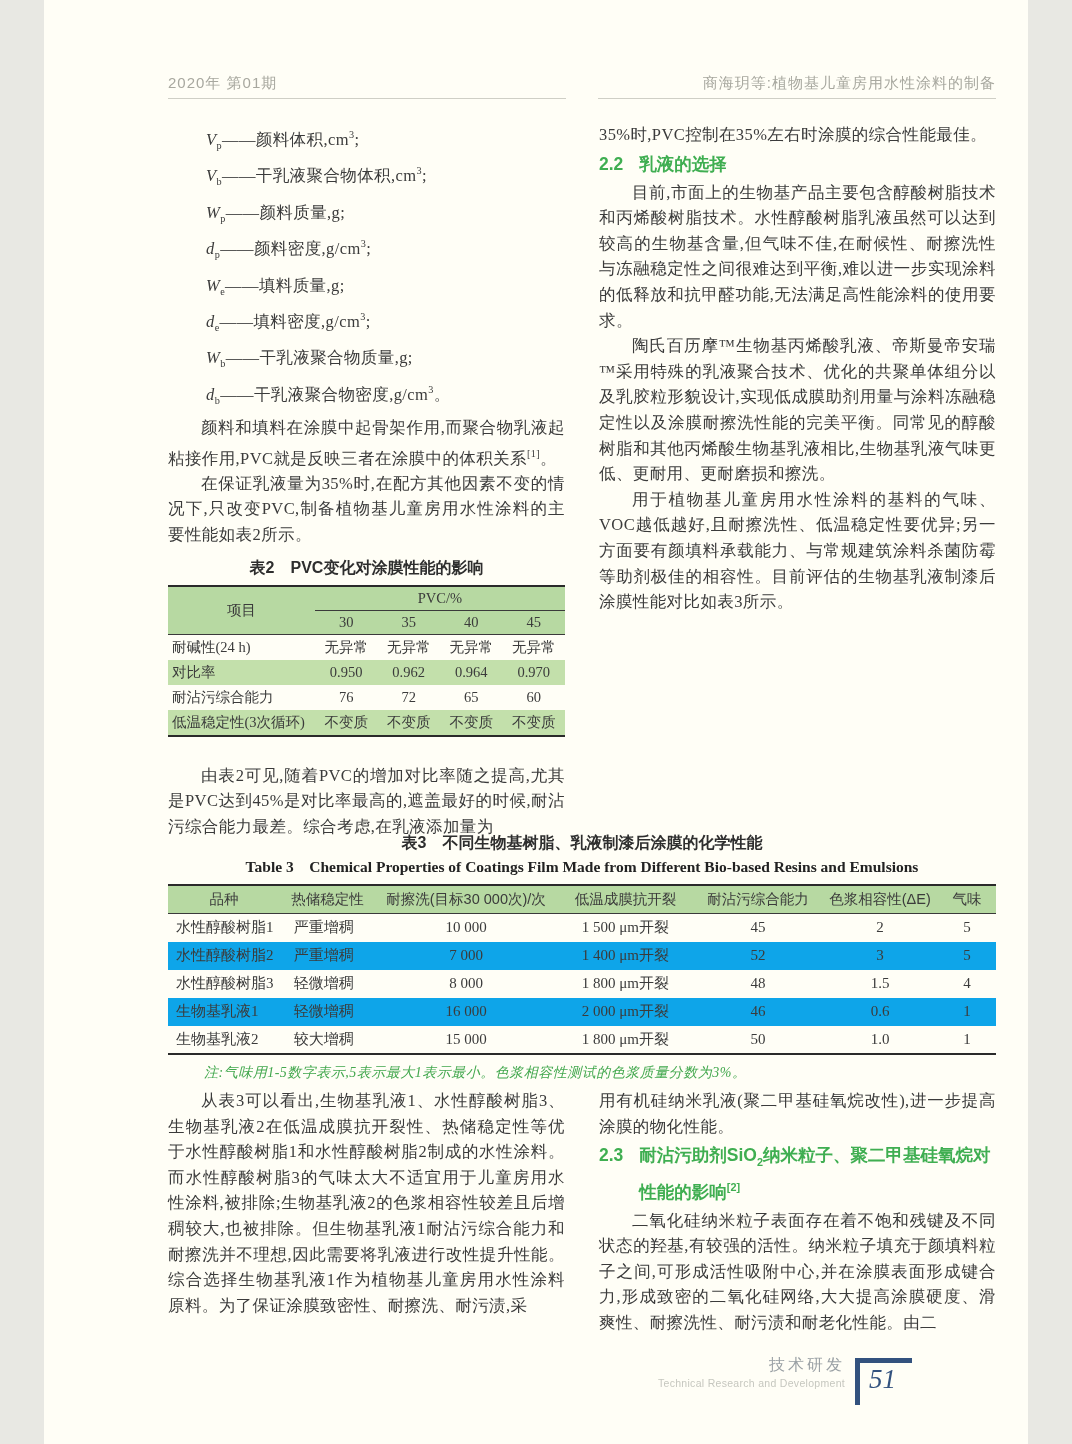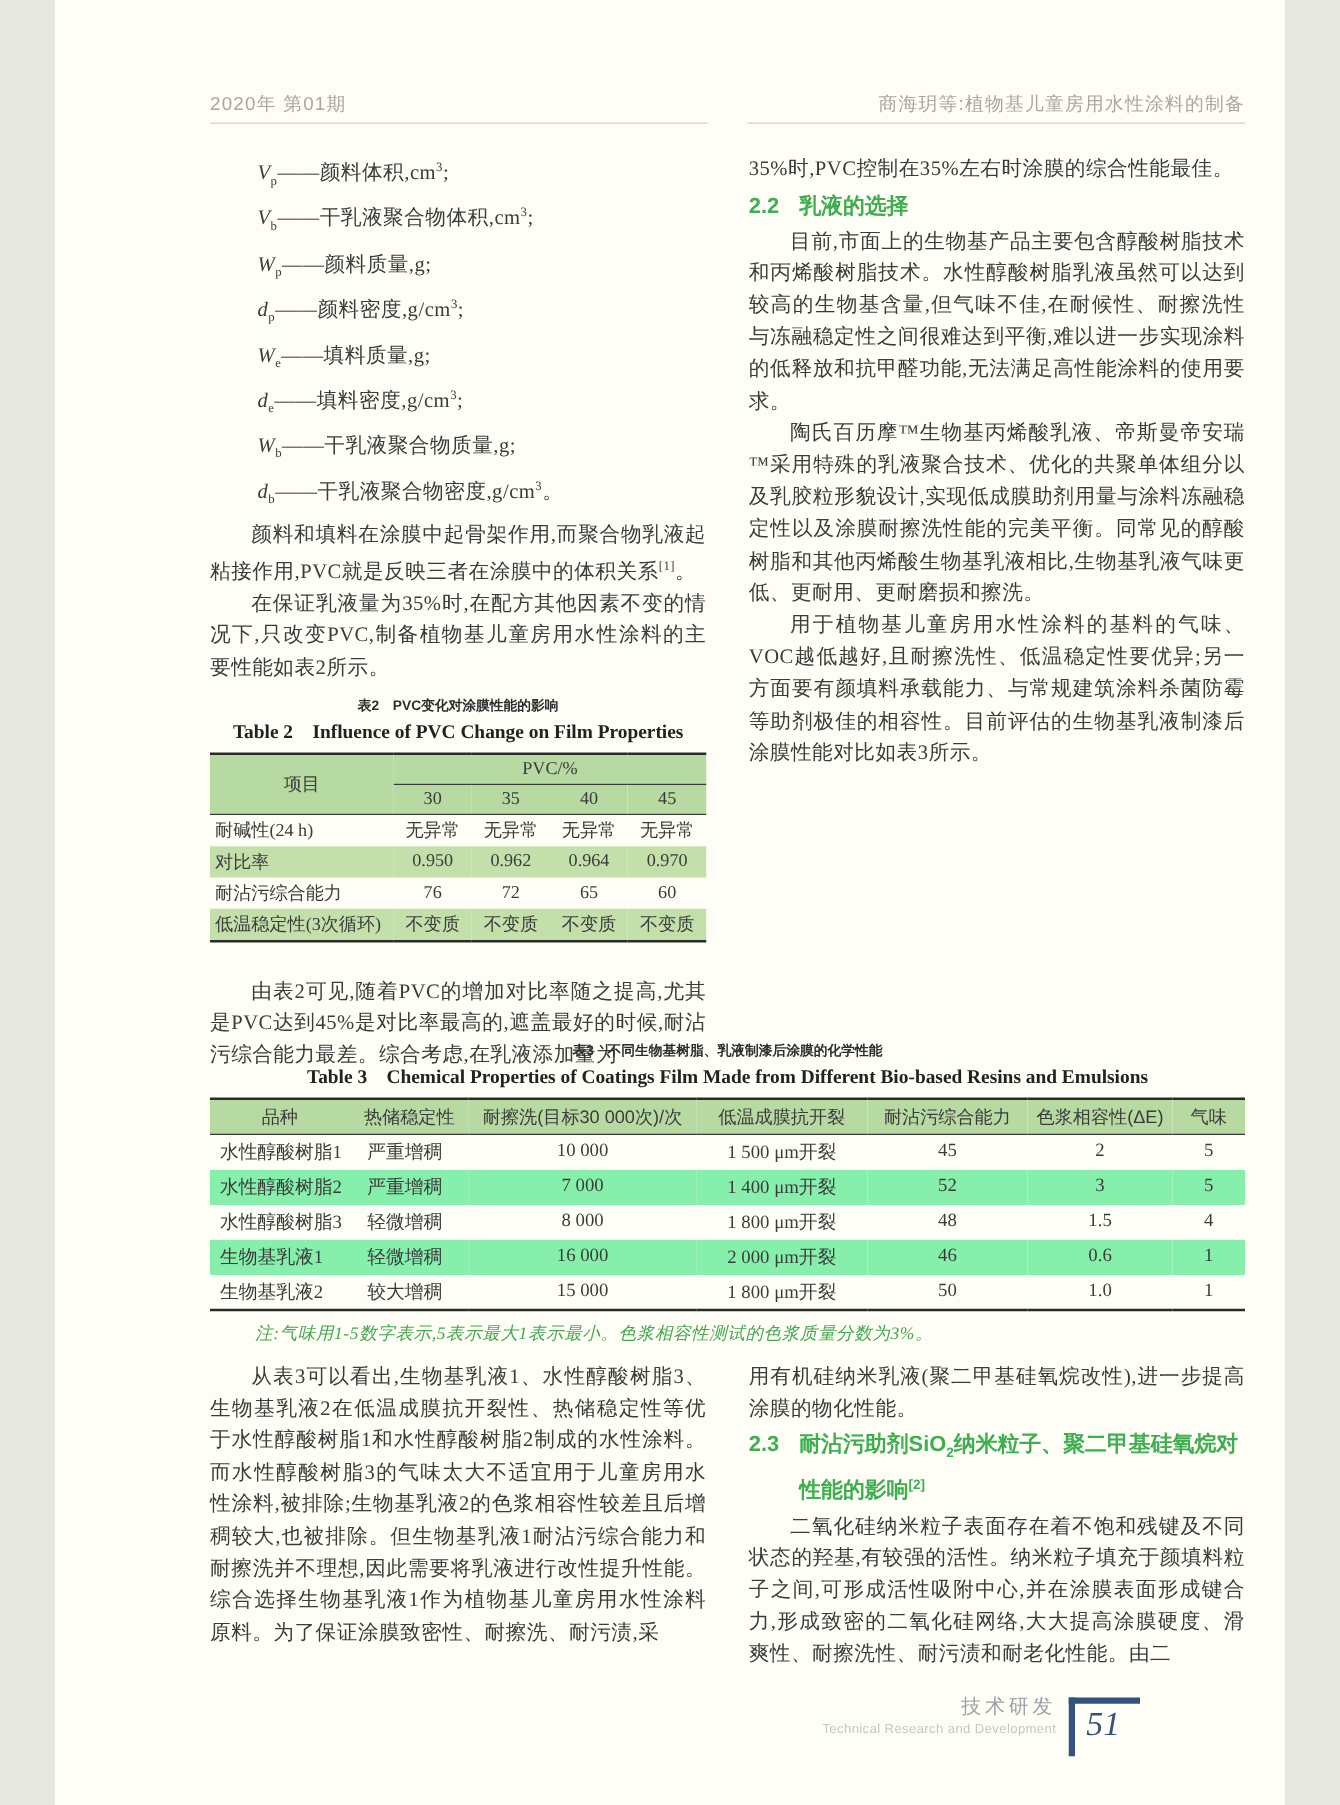--- a/index.html
+++ b/index.html
@@ -31,40 +31,40 @@
   .sym { font-style:italic; }
   sub { font-size:0.62em; } sup { font-size:0.62em; }
   
   .sec { display:flex; color:#3fae51; font-weight:bold; font-size:17.5px;
     line-height:25px; margin:4px 0 3px;
     font-family:"Liberation Sans","DejaVu Sans",sans-serif; }
   .sec-num { margin-right:16px; flex:0 0 auto; }
   .sec-text { text-align:left; }
   
   .tbl-cap { text-align:center; margin:10px 0 6px; }
-  .cap-cn { font-size:11px; font-weight:bold; color:#2e2e2e;
+  .cap-cn { font-size:16px; font-weight:bold; color:#2e2e2e;
     font-family:"Liberation Sans","DejaVu Sans",sans-serif; }
   .cap-en { font-size:15.5px; font-weight:bold; margin-top:3px; color:#222; }
   
   table { border-collapse:collapse; width:100%; }
   .t2 { font-size:14.5px; border-top:2px solid #2a2a2a; border-bottom:2px solid #2a2a2a; }
   .t2 th,.t2 td { font-weight:normal; text-align:center; padding:3px 2px; height:24px; }
   .t2 .hdr { background:#b7d9a2; }
   .t2 .item-cell { width:37%; text-align:center; }
   .t2 .pvc-span { border-bottom:1px solid #3a3a3a; }
   .t2 .hdr-bottom { border-bottom:1.5px solid #3a3a3a; }
   .t2 .row-label { text-align:left; padding-left:4px; }
   .t2 .g { background:#c3e0ab; }
   
   .t3-block { position:absolute; top:833px; left:124px; width:828px; }
   .t3 { font-size:15px; border-top:2px solid #2a2a2a; border-bottom:2px solid #2a2a2a; }
   .t3 th,.t3 td { font-weight:normal; text-align:center; padding:4px 2px; height:28px; }
   .t3 thead th { background:#b7d9a2; border-bottom:1.5px solid #3a3a3a;
     font-family:"Liberation Sans","DejaVu Sans",sans-serif; font-size:14.5px; }
-  .t3 .g td { background:#86efac; }
+  .t3 .g td { background:#0ea5e9; }
   .t3 td:first-child { text-align:left; padding-left:8px; }
   .t3 td:nth-child(2) { text-align:left; padding-left:14px; }
   .t3-note { color:#43a84e; font-size:14px; margin-top:9px; padding-left:36px;
     font-style:italic; letter-spacing:0.5px; }
   
   .footer { position:absolute; top:1348px; right:116px; display:flex; align-items:flex-start; }
   .footer-text { text-align:right; margin-right:10px; margin-top:7px;
     font-family:"Liberation Sans","DejaVu Sans",sans-serif; }
   .f-cn { font-size:16px; color:#9aa0a4; letter-spacing:3px; }
   .f-en { font-size:10.5px; color:#c6c7bf; margin-top:1px; letter-spacing:0.3px; }
@@ -94,21 +94,20 @@
         <div class="def-line"><span class="sym">W</span><sub>e</sub><span>——填料质量,g;</span><sup></sup><span></span></div>
         <div class="def-line"><span class="sym">d</span><sub>e</sub><span>——填料密度,g/cm</span><sup>3</sup><span>;</span></div>
         <div class="def-line"><span class="sym">W</span><sub>b</sub><span>——干乳液聚合物质量,g;</span><sup></sup><span></span></div>
         <div class="def-line"><span class="sym">d</span><sub>b</sub><span>——干乳液聚合物密度,g/cm</span><sup>3</sup><span>。</span></div>
       </div>
       <p class="para"><span>颜料和填料在涂膜中起骨架作用,而聚合物乳液起粘接作用,PVC就是反映三者在涂膜中的体积关系</span><sup class="ref">[1]</sup><span>。</span></p>
       <p class="para">在保证乳液量为35%时,在配方其他因素不变的情况下,只改变PVC,制备植物基儿童房用水性涂料的主要性能如表2所示。</p>
 
       <div class="tbl-cap">
         <div class="cap-cn">表2　PVC变化对涂膜性能的影响</div>
-        <div class="cap-en">Table 2　Influence of PVC Change on Film Properties</div>
       </div>
 
       <table class="t2">
         <thead>
           <tr>
             <th class="hdr item-cell" rowspan="2" style="border-bottom:1.5px solid #3a3a3a;">项目</th>
             <th class="hdr pvc-span" colspan="4">PVC/%</th>
           </tr>
           <tr>
             <th class="hdr hdr-bottom">30</th>

